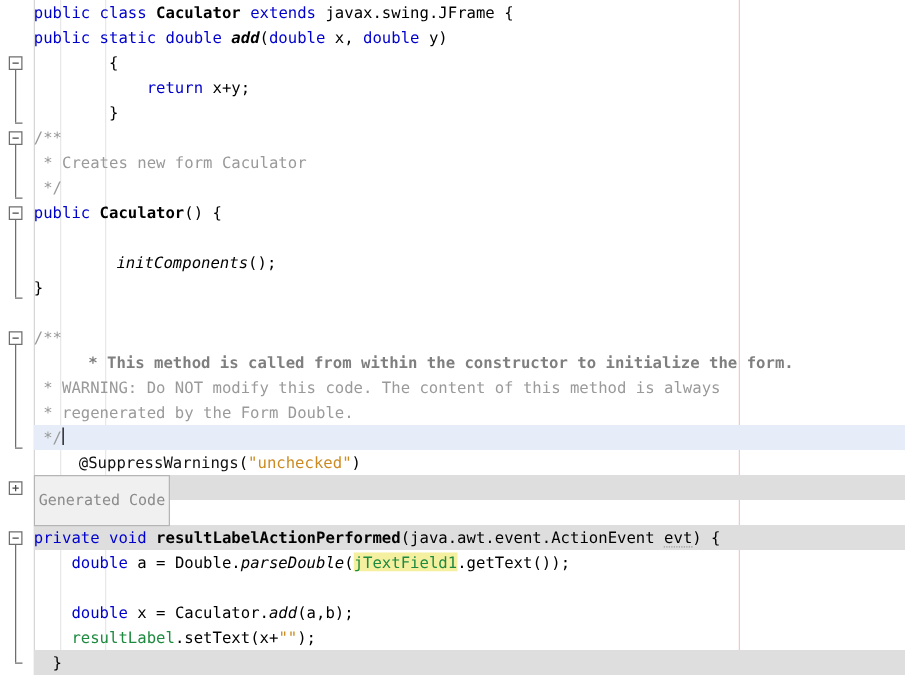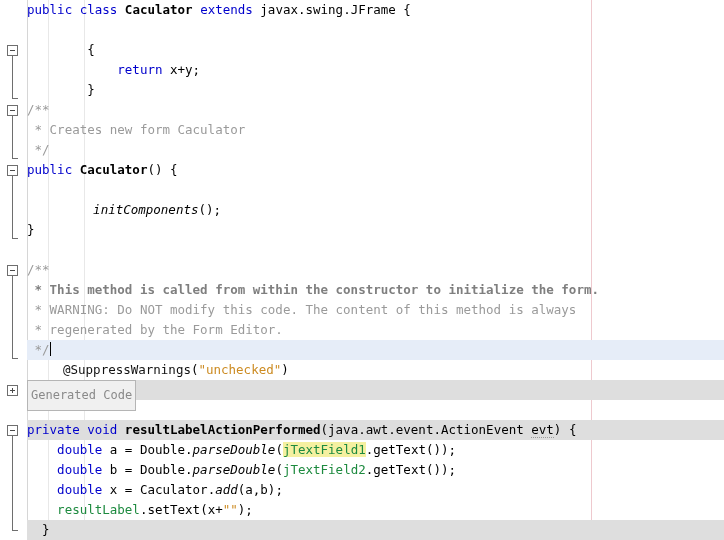--- a/index.html
+++ b/index.html
@@ -54,31 +54,31 @@
   .rowbg-current{background:#e6edf8;}
   .rowbg-gray{background:#dedede;}
 
   
   .kw{color:#0000cc;}
   .id{color:#000000;}
   .cls{color:#000000;font-weight:bold;}
   .mth{color:#000000;font-weight:bold;font-style:italic;}
   .mthi{color:#000000;font-style:italic;}
   .cmt{color:#9a9a9a;}
-  .cmt-b{color:#7f7f7f;font-weight:bold;}
+  .cmt-b{color:#7f7f7f;font-weight:bold;margin-left:36px;}
   .str{color:#cc8b22;}
   .fld{color:#1d8a3f;}
   .ann{color:#111111;margin-left:36px;}
   .hl{background:#f5f0a0;}
   .unused{border-bottom:1px dotted #9a9a9a;}
 
   .fold-tag{
     display:inline-block;
     border:1px solid #b5b5b5;background:#f0f0f0;color:#8a8a8a;
-    padding:7px 3px;line-height:15px;height:15px;vertical-align:-3px;
+    padding:12px 3px;line-height:15px;height:15px;vertical-align:-3px;
     font-size:12px;
   }
   .caret{
     display:inline-block;width:1px;height:14px;background:#000000;
     vertical-align:-2px;margin-left:0px;
   }
 </style>
 </head>
 <body>
 
@@ -114,20 +114,21 @@
     <div class="indent-guide" style="left:57px;"></div>
     <div id="margin-line"></div>
 
     <div class="row rowbg-current" style="top:340px;"></div>
     <div class="row rowbg-gray" style="top:380px;"></div>
     <div class="row rowbg-gray" style="top:420px;"></div>
     <div class="row rowbg-gray" style="top:520px;"></div>
 
     <div class="row" style="top:0px;"><span class="txt"><span class="kw">public</span> <span class="kw">class</span> <span class="cls">Caculator</span> <span class="kw">extends</span> <span class="id">javax.swing.JFrame</span> {</span></div>
 
+    <div class="row" style="top:20px;"><span class="txt"><span class="kw">public</span> <span class="kw">static</span> <span class="kw">double</span> <span class="mth">add</span>(<span class="kw">double</span> x, <span class="kw">double</span> y)</span></div>
 
     <div class="row" style="top:40px;"><span class="txt">        {</span></div>
 
     <div class="row" style="top:60px;"><span class="txt">            <span class="kw">return</span> x+y;</span></div>
 
     <div class="row" style="top:80px;"><span class="txt">        }</span></div>
 
     <div class="row" style="top:100px;"><span class="txt"><span class="cmt">/**</span></span></div>
 
     <div class="row" style="top:120px;"><span class="txt"> <span class="cmt">* Creates new form Caculator</span></span></div>
@@ -143,35 +144,34 @@
     <div class="row" style="top:220px;"><span class="txt">}</span></div>
 
     <div class="row" style="top:240px;"><span class="txt"> </span></div>
 
     <div class="row" style="top:260px;"><span class="txt"><span class="cmt">/**</span></span></div>
 
     <div class="row" style="top:280px;"><span class="txt"> <span class="cmt-b">* This method is called from within the constructor to initialize the form.</span></span></div>
 
     <div class="row" style="top:300px;"><span class="txt"> <span class="cmt">* WARNING: Do NOT modify this code. The content of this method is always</span></span></div>
 
-    <div class="row" style="top:320px;"><span class="txt"> <span class="cmt">* regenerated by the Form Editor.</span></span></div>
+    <div class="row" style="top:320px;"><span class="txt"> <span class="cmt">* regenerated by the Form Double.</span></span></div>
 
     <div class="row" style="top:340px;"><span class="txt"> <span class="cmt">*/</span><span class="caret"></span></span></div>
 
     <div class="row" style="top:360px;"><span class="txt"><span class="ann">@SuppressWarnings</span>(<span class="str">"unchecked"</span>)</span></div>
 
     <div class="row" style="top:380px;"><span class="txt"><span class="fold-tag">Generated Code</span></span></div>
 
     <div class="row" style="top:400px;"><span class="txt"> </span></div>
 
     <div class="row" style="top:420px;"><span class="txt"><span class="kw">private</span> <span class="kw">void</span> <span class="cls">resultLabelActionPerformed</span>(<span class="id">java.awt.event.ActionEvent</span> <span class="unused">evt</span>) {</span></div>
 
     <div class="row" style="top:440px;"><span class="txt">    <span class="kw">double</span> a = <span class="id">Double</span>.<span class="mthi">parseDouble</span>(<span class="fld hl">jTextField1</span>.<span class="id">getText</span>());</span></div>
 
-    <div class="row" style="top:460px;"><span class="txt">    <span class="kw">double</span> b = <span class="id">Double</span>.<span class="mthi">parseDouble</span>(<span class="fld">jTextField2</span>.<span class="id">getText</span>());</span></div>
 
     <div class="row" style="top:480px;"><span class="txt">    <span class="kw">double</span> x = <span class="id">Caculator</span>.<span class="mthi">add</span>(a,b);</span></div>
 
     <div class="row" style="top:500px;"><span class="txt">    <span class="fld">resultLabel</span>.<span class="id">setText</span>(x+<span class="str">""</span>);</span></div>
 
     <div class="row" style="top:520px;"><span class="txt">  }</span></div>
 
   </div>
 </div>
 

